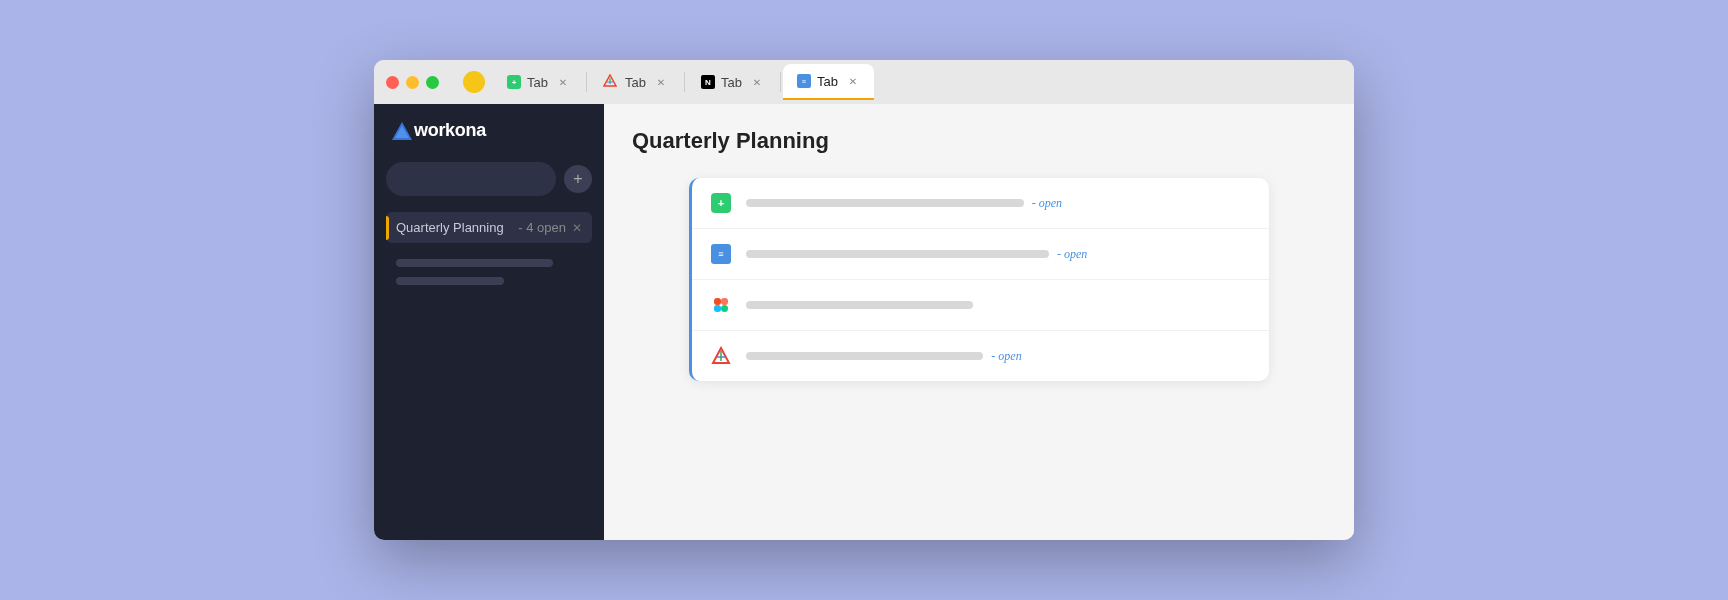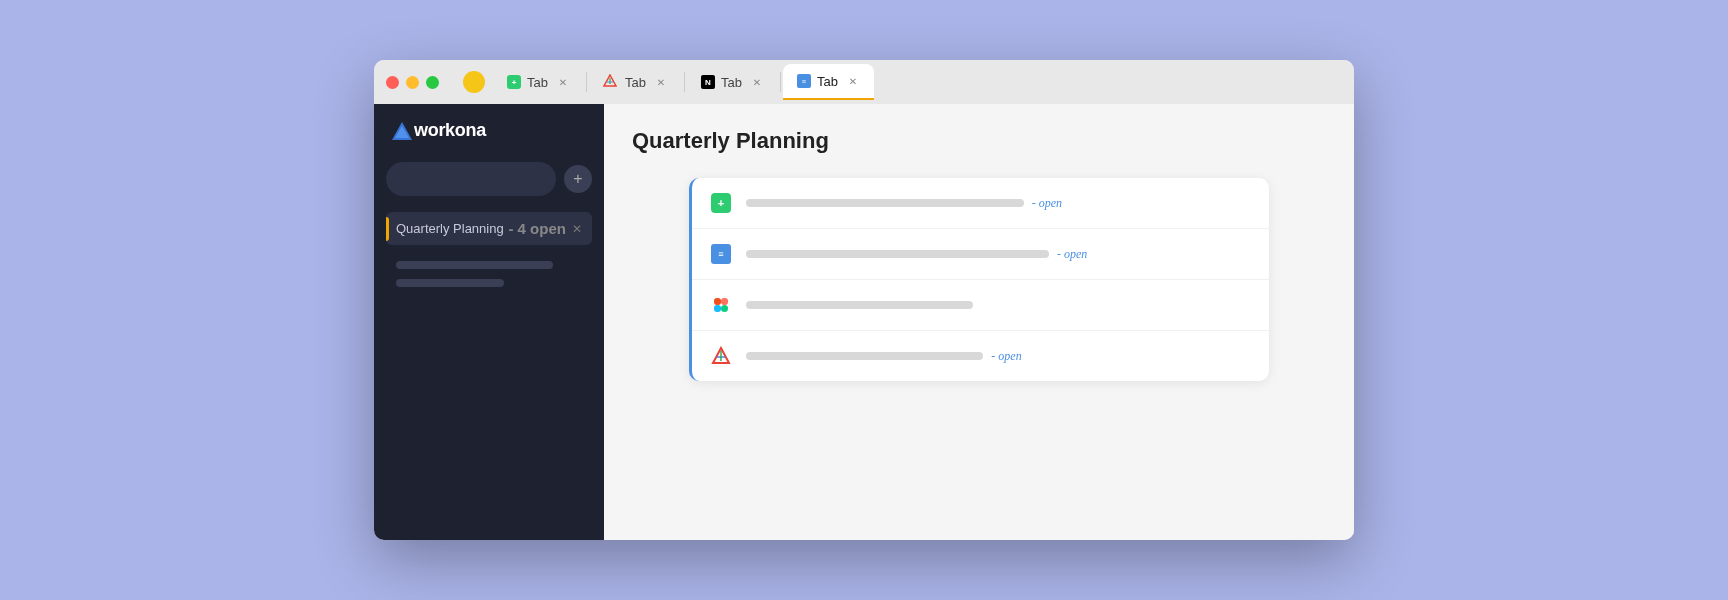--- a/index.html
+++ b/index.html
@@ -195,24 +195,23 @@
       background: #f0a500;
       border-radius: 0 3px 3px 0;
     }
     .workspace-item-name {
       font-size: 13px;
       color: #c8cad8;
       font-weight: 500;
       flex: 1;
     }
     .workspace-item-badge {
-      font-size: 15px;
+      font-size: 13px;
       color: #888;
       margin-left: 4px;
-      font-weight: bold;
     }
     .workspace-item-close {
       color: #777;
       font-size: 12px;
       margin-left: 6px;
     }
     .placeholder-lines {
       margin-top: 16px;
       display: flex;
       flex-direction: column;

